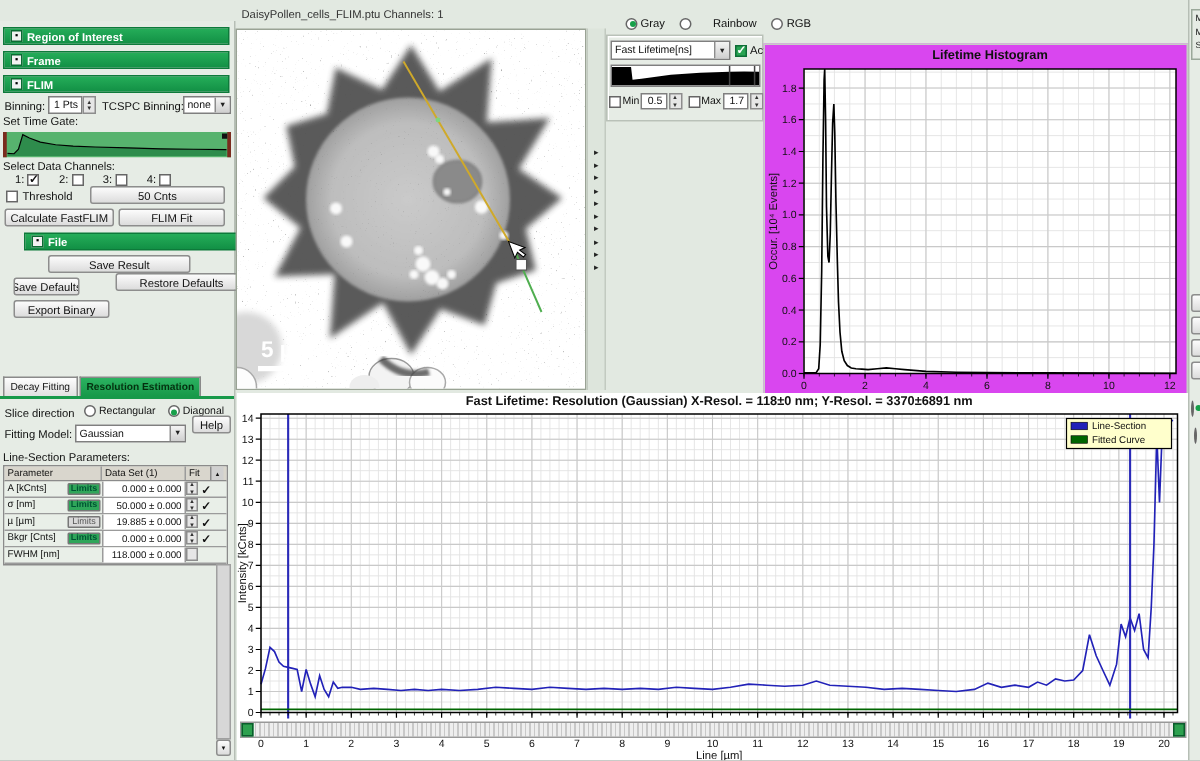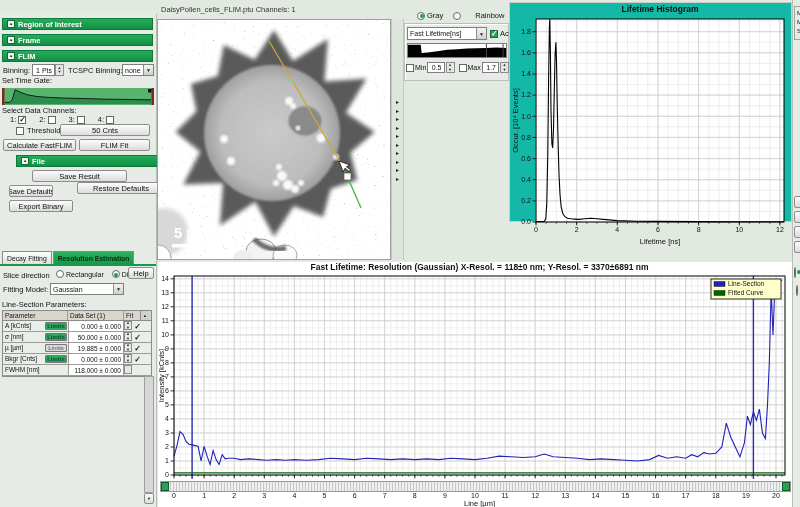--- a/index.html
+++ b/index.html
@@ -92,21 +92,21 @@
         <div class="rowflex" style="gap:2px">
           <span class="lbl">3:</span>
           <span class="cb"></span>
         </div>
         <div class="rowflex" style="gap:2px">
           <span class="lbl">4:</span>
           <span class="cb"></span>
         </div>
       </div>
 
-    <div class="rowflex abs" style="left:16px;top:112px;gap:3px">
+    <div class="rowflex abs" style="left:4px;top:112px;gap:3px">
       <span class="cb"></span>
       <span class="lbl">Threshold</span>
     </div>
     <div class="btn abs" style="left:60px;top:110px;width:90px;height:12px">50 Cnts</div>
 
     <div class="btn abs" style="left:3px;top:125px;width:73px;height:12px">Calculate FastFLIM</div>
     <div class="btn abs" style="left:79px;top:125px;width:71px;height:12px">FLIM Fit</div>
 
     <div class="hdr abs" style="left:16px;top:141px;width:151px;height:12px">
         <span class="ic">▪</span>
@@ -132,21 +132,21 @@
             <span class="radio sel"></span>
             <span class="lbl" style="font-size:7px">Diagonal</span>
           </div>
         </div>
 
       <span class="lbl abs" style="left:3px;top:19px">Fitting Model:</span>
       <div class="ddl abs" style="left:50px;top:17px;width:74px;height:12px">
           <span>Gaussian</span>
           <span class="arr">▼</span>
         </div>
-      <div class="btn abs" style="left:128px;top:1px;width:26px;height:12px">Help</div>
+      <div class="btn abs" style="left:128px;top:11px;width:26px;height:12px">Help</div>
 
       <span class="lbl abs" style="left:2px;top:34px">Line-Section Parameters:</span>
 
       <div class="abs" style="left:2px;top:44px;width:150px;border:1px solid #8b8b8b">
         <div style="display:flex;height:10px;background:#d9d6cd;border-bottom:1px solid #8b8b8b;font-size:6.5px">
           <div style="width:65px;padding:1px 0 0 2px;border-right:1px solid #9b9b9b">Parameter</div>
           <div style="width:56px;padding:1px 0 0 2px;border-right:1px solid #9b9b9b">Data Set (1)</div>
           <div style="width:16px;padding:1px 0 0 2px">Fit</div>
           <div style="width:9px;background:#d0d0d0;border-left:1px solid #8b8b8b;font-size:4px;text-align:center;line-height:9px">▲</div>
         </div>
@@ -320,21 +320,21 @@
       <span class="cb" style="margin-left:3px"></span>
       <span class="lbl" style="font-size:7px">Max</span>
       <div class="field" style="width:20px;height:11px;justify-content:flex-end">1.7</div>
       <div class="spin" style="height:11px">
           <span>▲</span>
           <span>▼</span>
         </div>
     </div>
   </div>
 
-  <div class="abs" style="left:509px;top:2px;width:283px;height:220px;background:#14b8a6;border:1px solid #c6cec5">
+  <div class="abs" style="left:509px;top:29px;width:283px;height:246px;background:#d946ef;border:1px solid #c6cec5">
     <svg width="281" height="244" id="histChart">
         <rect x="26" y="16" width="248" height="203" fill="#fff"></rect>
         <line x1="26.0" y1="16" x2="26.0" y2="219" stroke="#e3e3e3" stroke-width="0.6"></line>
         <line x1="36.2" y1="16" x2="36.2" y2="219" stroke="#e3e3e3" stroke-width="0.6"></line>
         <line x1="46.3" y1="16" x2="46.3" y2="219" stroke="#e3e3e3" stroke-width="0.6"></line>
         <line x1="56.5" y1="16" x2="56.5" y2="219" stroke="#e3e3e3" stroke-width="0.6"></line>
         <line x1="66.7" y1="16" x2="66.7" y2="219" stroke="#e3e3e3" stroke-width="0.6"></line>
         <line x1="76.8" y1="16" x2="76.8" y2="219" stroke="#e3e3e3" stroke-width="0.6"></line>
         <line x1="87.0" y1="16" x2="87.0" y2="219" stroke="#e3e3e3" stroke-width="0.6"></line>
         <line x1="97.1" y1="16" x2="97.1" y2="219" stroke="#e3e3e3" stroke-width="0.6"></line>

